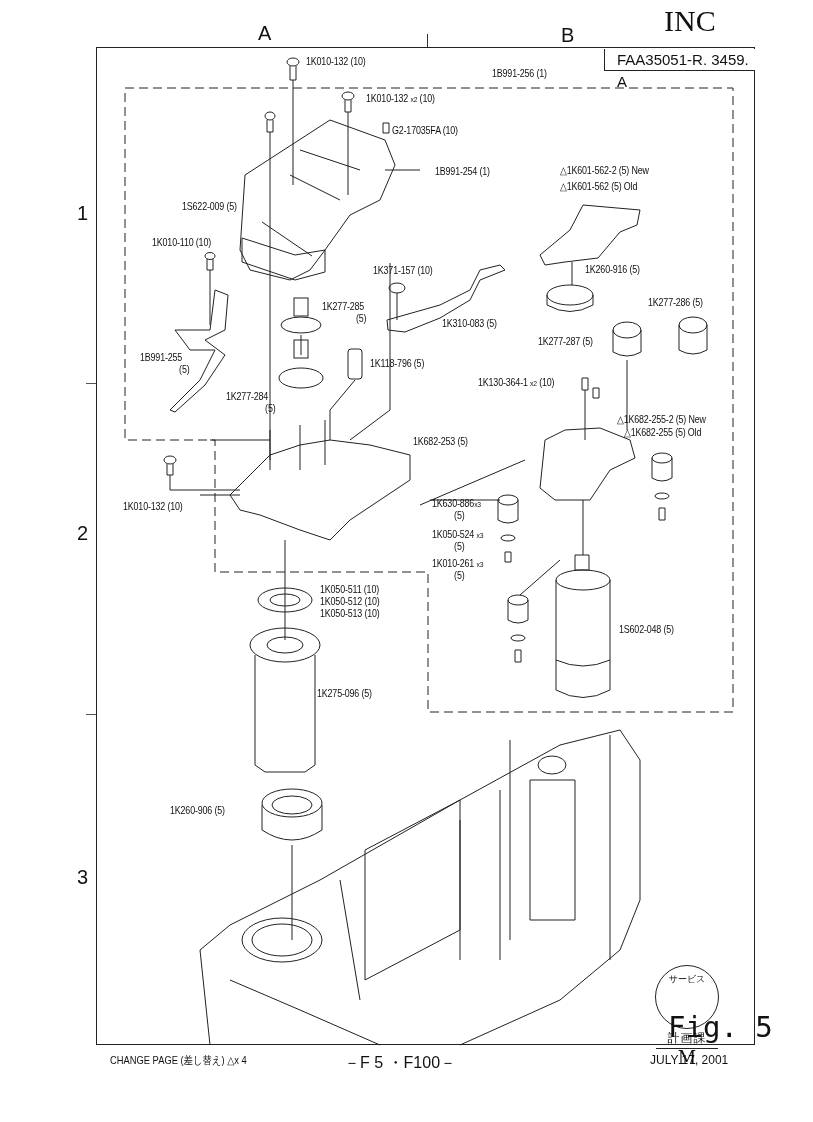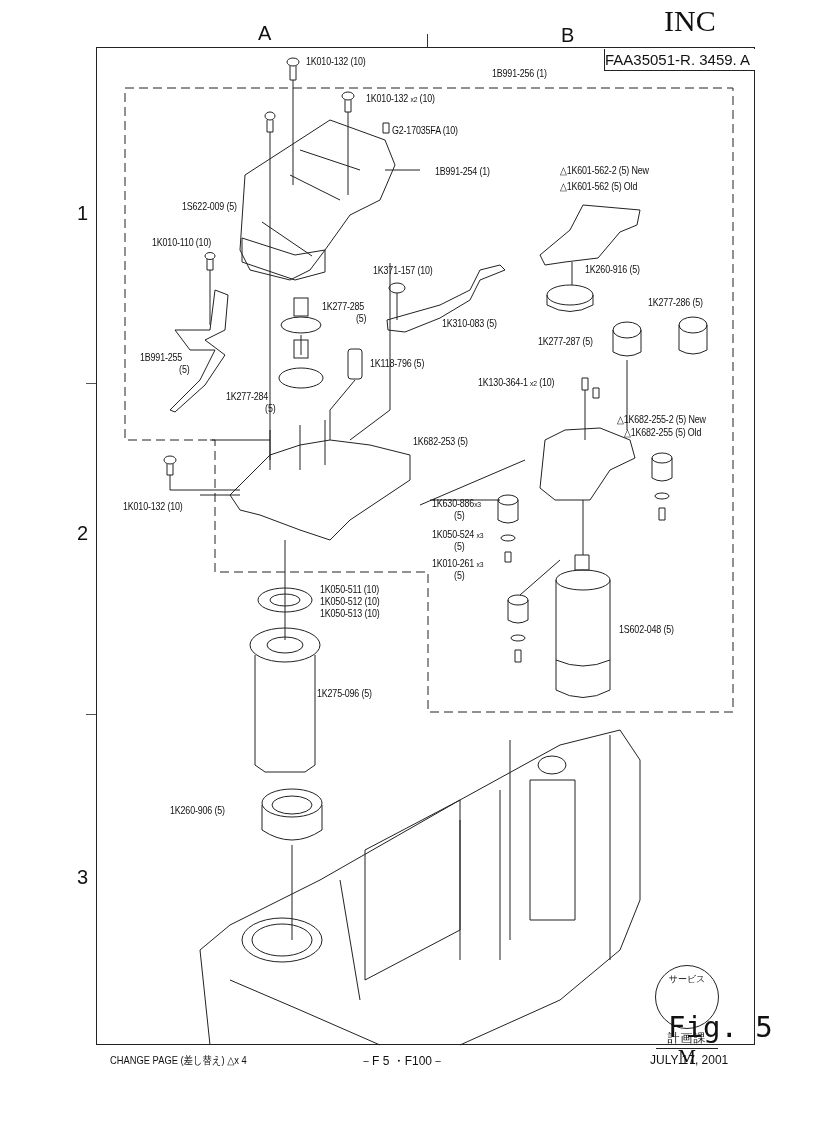--- a/index.html
+++ b/index.html
@@ -3,21 +3,21 @@
 <meta charset="utf-8">
 <style>
   html,body{margin:0;padding:0;background:#fff;}
   body{width:813px;height:1122px;position:relative;overflow:hidden;font-family:"Liberation Sans",sans-serif;color:#111;}
   .abs{position:absolute;}
   .lbl{position:absolute;font-family:"Liberation Sans",sans-serif;font-size:10.5px;letter-spacing:-0.2px;white-space:nowrap;color:#111;transform:scaleX(0.85);transform-origin:left top;}
   .lbl small{font-size:8px;}
   .col{font-family:"Liberation Sans",sans-serif;font-size:20px;}
   .row{font-family:"Liberation Sans",sans-serif;font-size:20px;}
   #frame{left:96px;top:47px;width:659px;height:998px;border:1.5px solid #222;box-sizing:border-box;}
-  #docbox{left:604px;top:49px;width:151px;height:22px;border:1.5px solid #222;border-top:none;border-right:none;box-sizing:border-box;background:#fff;font-size:15px;line-height:22px;padding-left:0;transform:none;}
+  #docbox{left:604px;top:49px;width:151px;height:22px;border:1.5px solid #222;border-top:none;border-right:none;box-sizing:border-box;background:#fff;font-size:15px;line-height:22px;padding-left:12px;transform:none;}
   #inc{left:664px;top:4px;font-family:"Liberation Serif",serif;font-size:30px;}
   #figlabel{left:668px;top:1010px;font-family:"DejaVu Sans Mono",monospace;font-size:29px;}
   .foot{position:absolute;top:1053px;font-size:11px;}
   svg{position:absolute;left:0;top:0;}
   .stamp{left:655px;top:965px;width:64px;height:64px;border:1.5px solid #222;border-radius:50%;box-sizing:border-box;text-align:center;font-family:"DejaVu Serif",serif;}
 </style>
 </head>
 <body>
 
 <div class="abs" id="inc">INC</div>
@@ -216,14 +216,14 @@
 
 <div class="abs stamp">
   <div style="font-size:9px;margin-top:7px;">サービス</div>
   <div style="font-size:12px;letter-spacing:1px;border-bottom:1px solid #222;padding-bottom:1px;margin-top:44px;">計画課</div>
   <div style="font-size:18px;line-height:18px;">M</div>
 </div>
 
 <div class="abs" id="figlabel">Fig. 5</div>
 
 <div class="foot" style="left:110px;transform:scaleX(0.85);transform-origin:left top;">CHANGE PAGE (差し替え) △x 4</div>
-<div class="foot" style="left:360px;font-size:12px;">－F 5 ・F100－</div>
+<div class="foot" style="left:344px;font-size:16px;">－F 5 ・F100－</div>
 <div class="foot" style="left:650px;font-size:12px;">JULY 17, 2001</div>
 
 </body></html>

